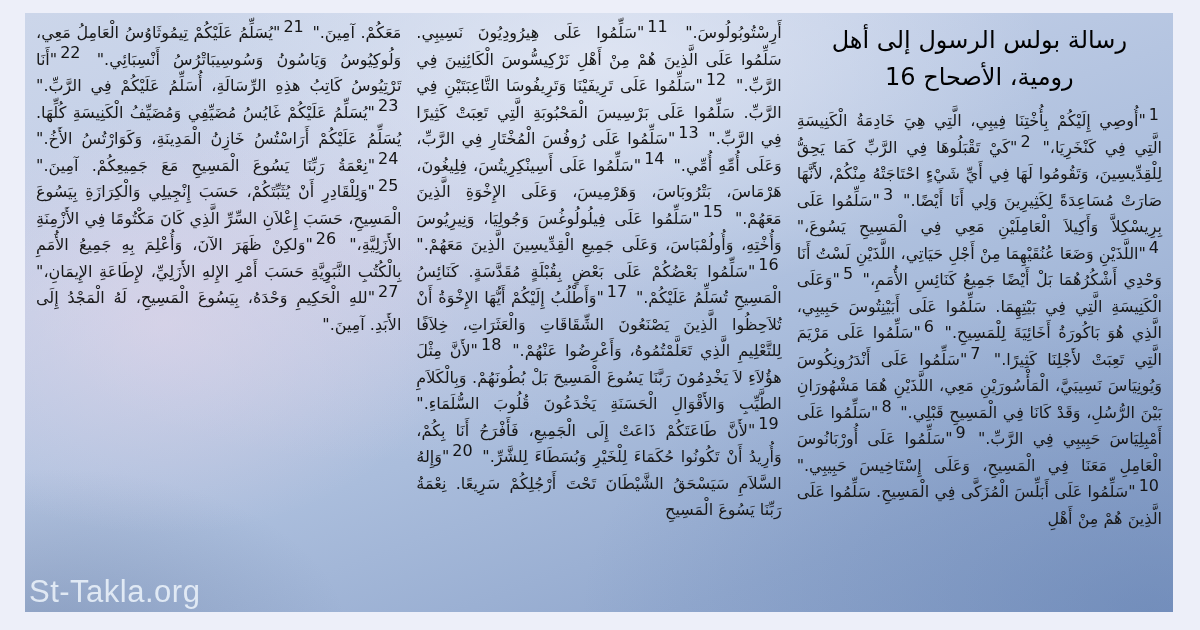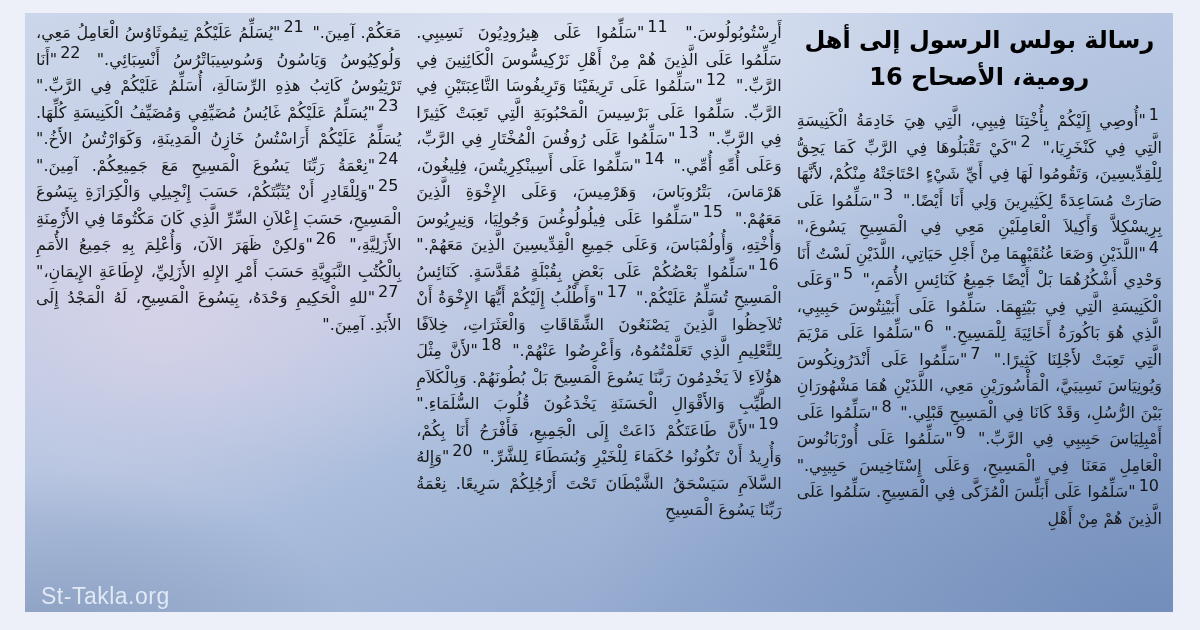--- a/index.html
+++ b/index.html
@@ -37,21 +37,21 @@
     padding: 7px 11px 6px 11px;
   }
   .col {
     flex: 1 1 0;
     min-width: 0;
     direction: rtl;
     color: #181818;
   }
   .title {
     font-size: 24px;
-    font-weight: bold;
+    font-weight: normal;
     line-height: 1.55;
     text-align: center;
     color: #000;
     margin: 2px 0 12px 0;
   }
   .body-text {
     font-size: 16px;
     line-height: 26.5px;
     text-align: justify;
     text-justify: inter-word;
@@ -59,24 +59,24 @@
   }
   .body-text sup.vnum {
     font-size: 16px;
     line-height: 0;
     vertical-align: super;
     padding: 0 3px;
     color: #141414;
   }
   .watermark {
     position: absolute;
-    left: 16px;
+    left: 4px;
     bottom: 2px;
     font-family: "Liberation Sans", sans-serif;
-    font-size: 23px;
+    font-size: 31px;
     font-weight: normal;
     letter-spacing: 0.5px;
     color: rgba(240, 246, 253, 0.82);
     direction: ltr;
   }
 </style>
 </head>
 <body>
 
 <div class="page">

